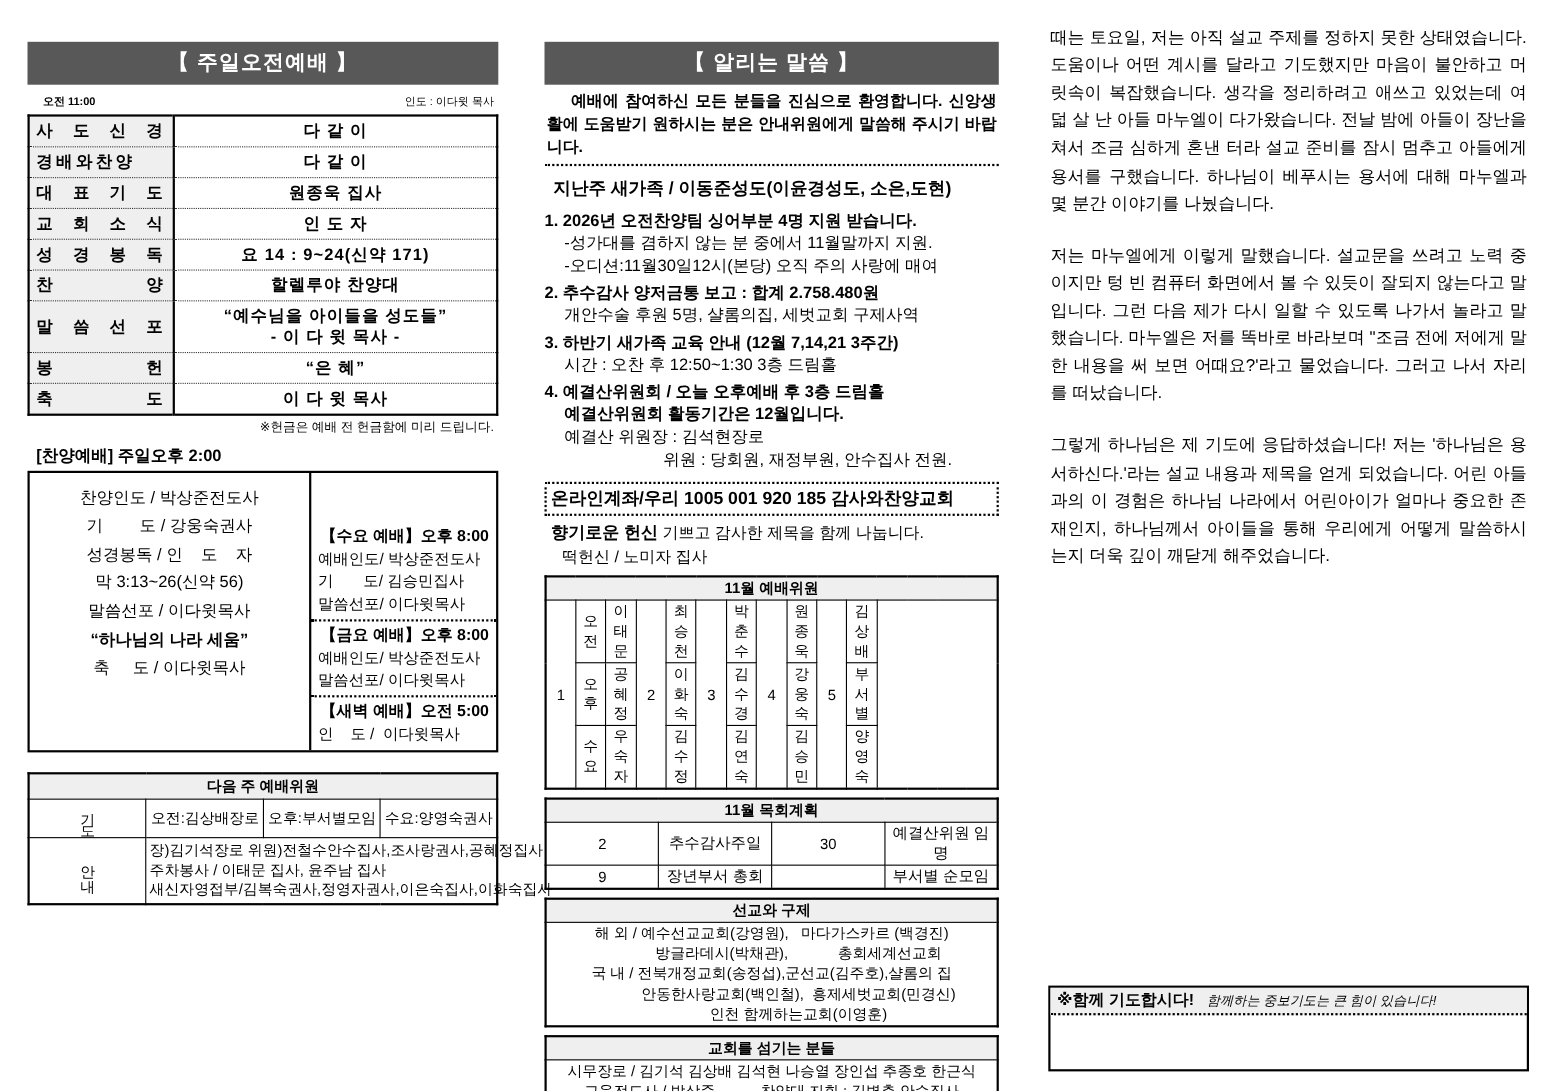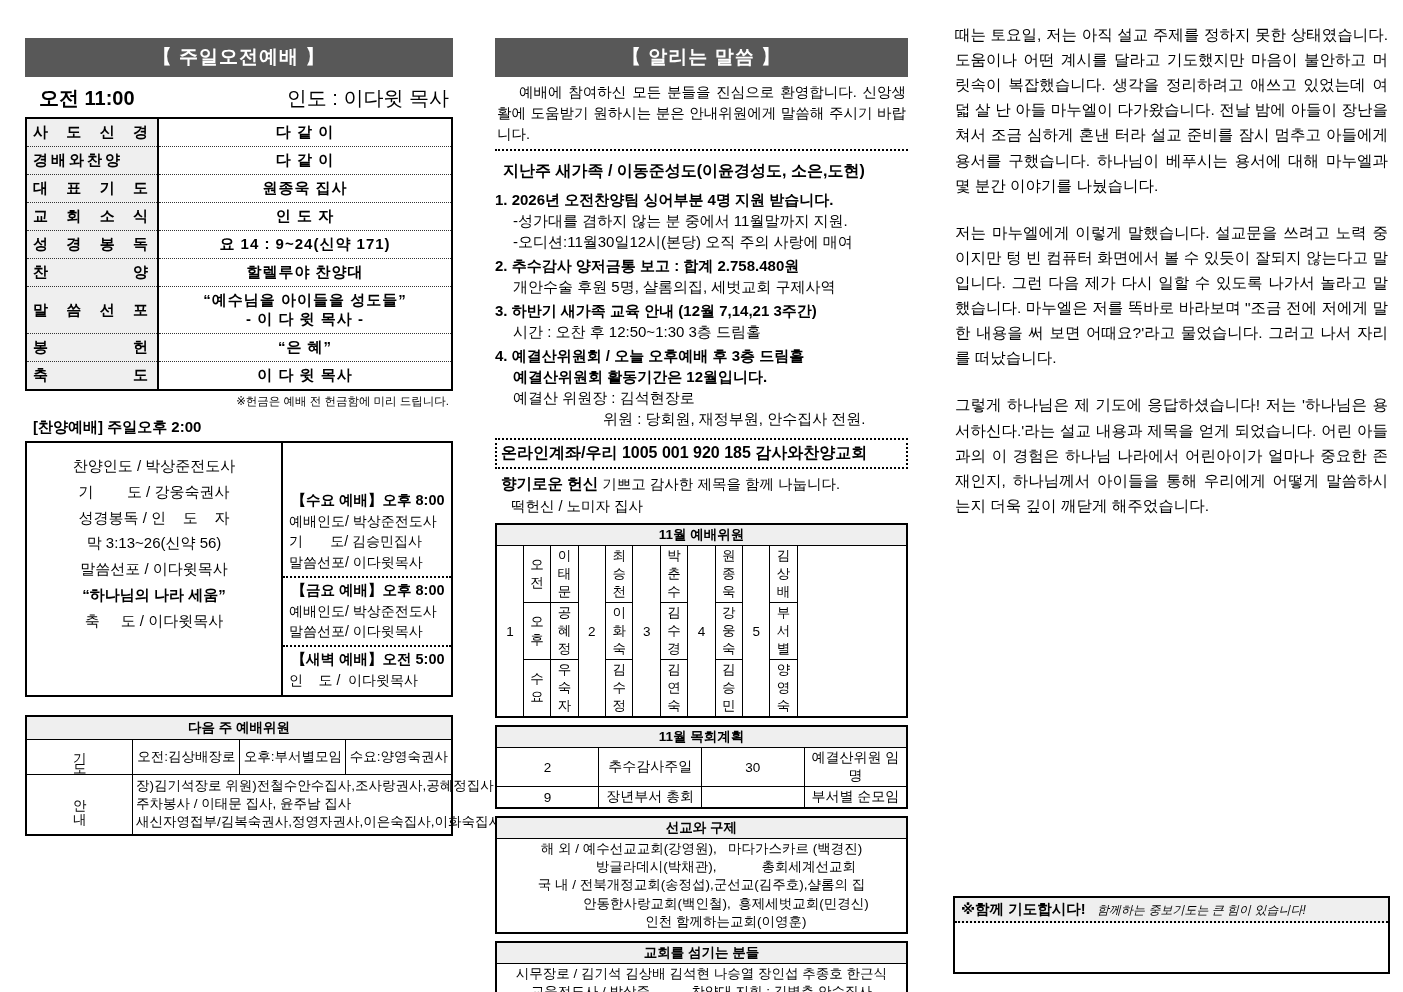--- a/index.html
+++ b/index.html
@@ -28,21 +28,21 @@
     font-weight: bold;
     font-size: 19px;
     letter-spacing: 1px;
     padding: 6px 0 7px 0;
     margin-top: 38px;
   }
 
   
   .svc-time-row {
     display: flex; justify-content: space-between;
-    font-size: 20px; font-weight: bold;
+    font-size: 10px; font-weight: bold;
     padding: 8px 4px 5px 14px;
   }
   .svc-time-row .right { font-weight: normal; }
 
   table.svc {
     width: 100%;
     border-collapse: collapse;
     border: 2px solid #000;
     table-layout: fixed;
   }
@@ -122,20 +122,21 @@
   td.nw-info div { white-space: pre; }
 
   
   .welcome {
     font-size: 14.5px;
     line-height: 1.45;
     padding: 5px 2px 4px 2px;
     text-align: justify;
     border-bottom: 2px dotted #000;
     text-indent: 22px;
+    font-weight: bold;
   }
   .newfam {
     font-size: 16px; font-weight: bold;
     padding: 10px 0 4px 8px;
   }
   .ann-item { padding: 5px 0 0 0; font-size: 15px; }
   .ann-item .head { font-weight: bold; white-space: pre; }
   .ann-item .sub { padding-left: 18px; white-space: pre; line-height:1.4;}
   .ann-item .sub.b { font-weight: bold; }
   .ann-item .sub.ind { padding-left: 108px; }

